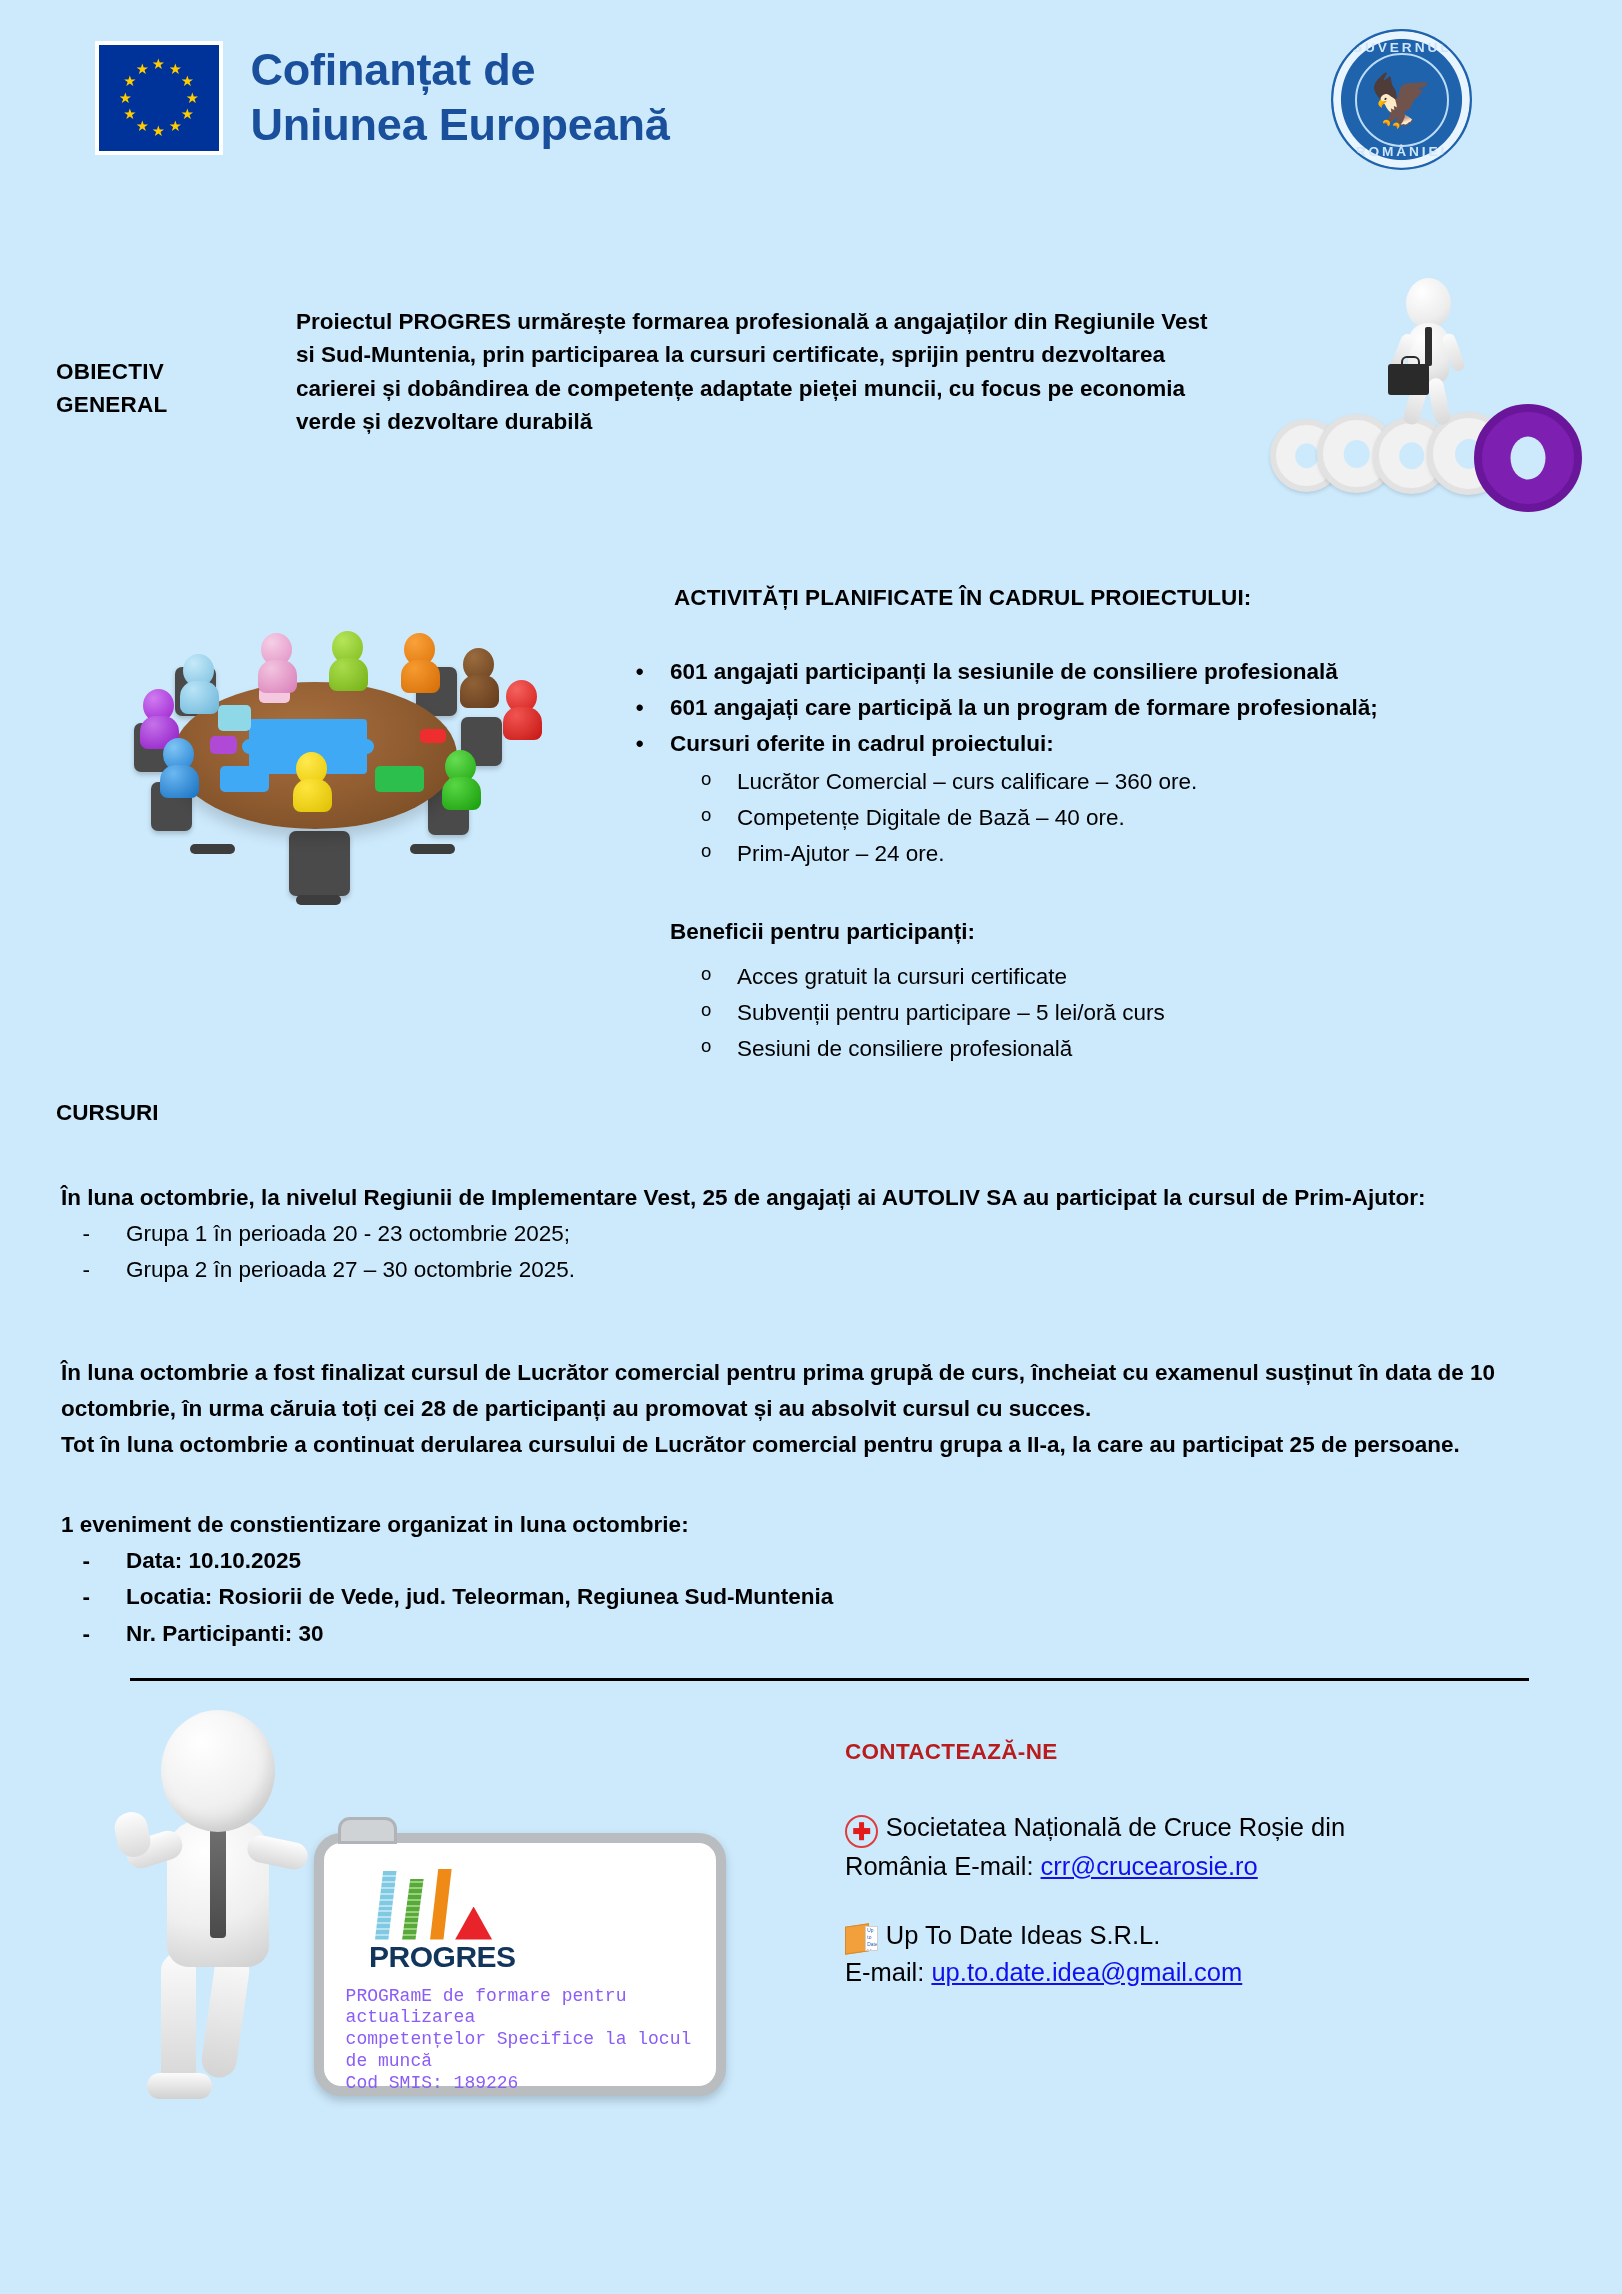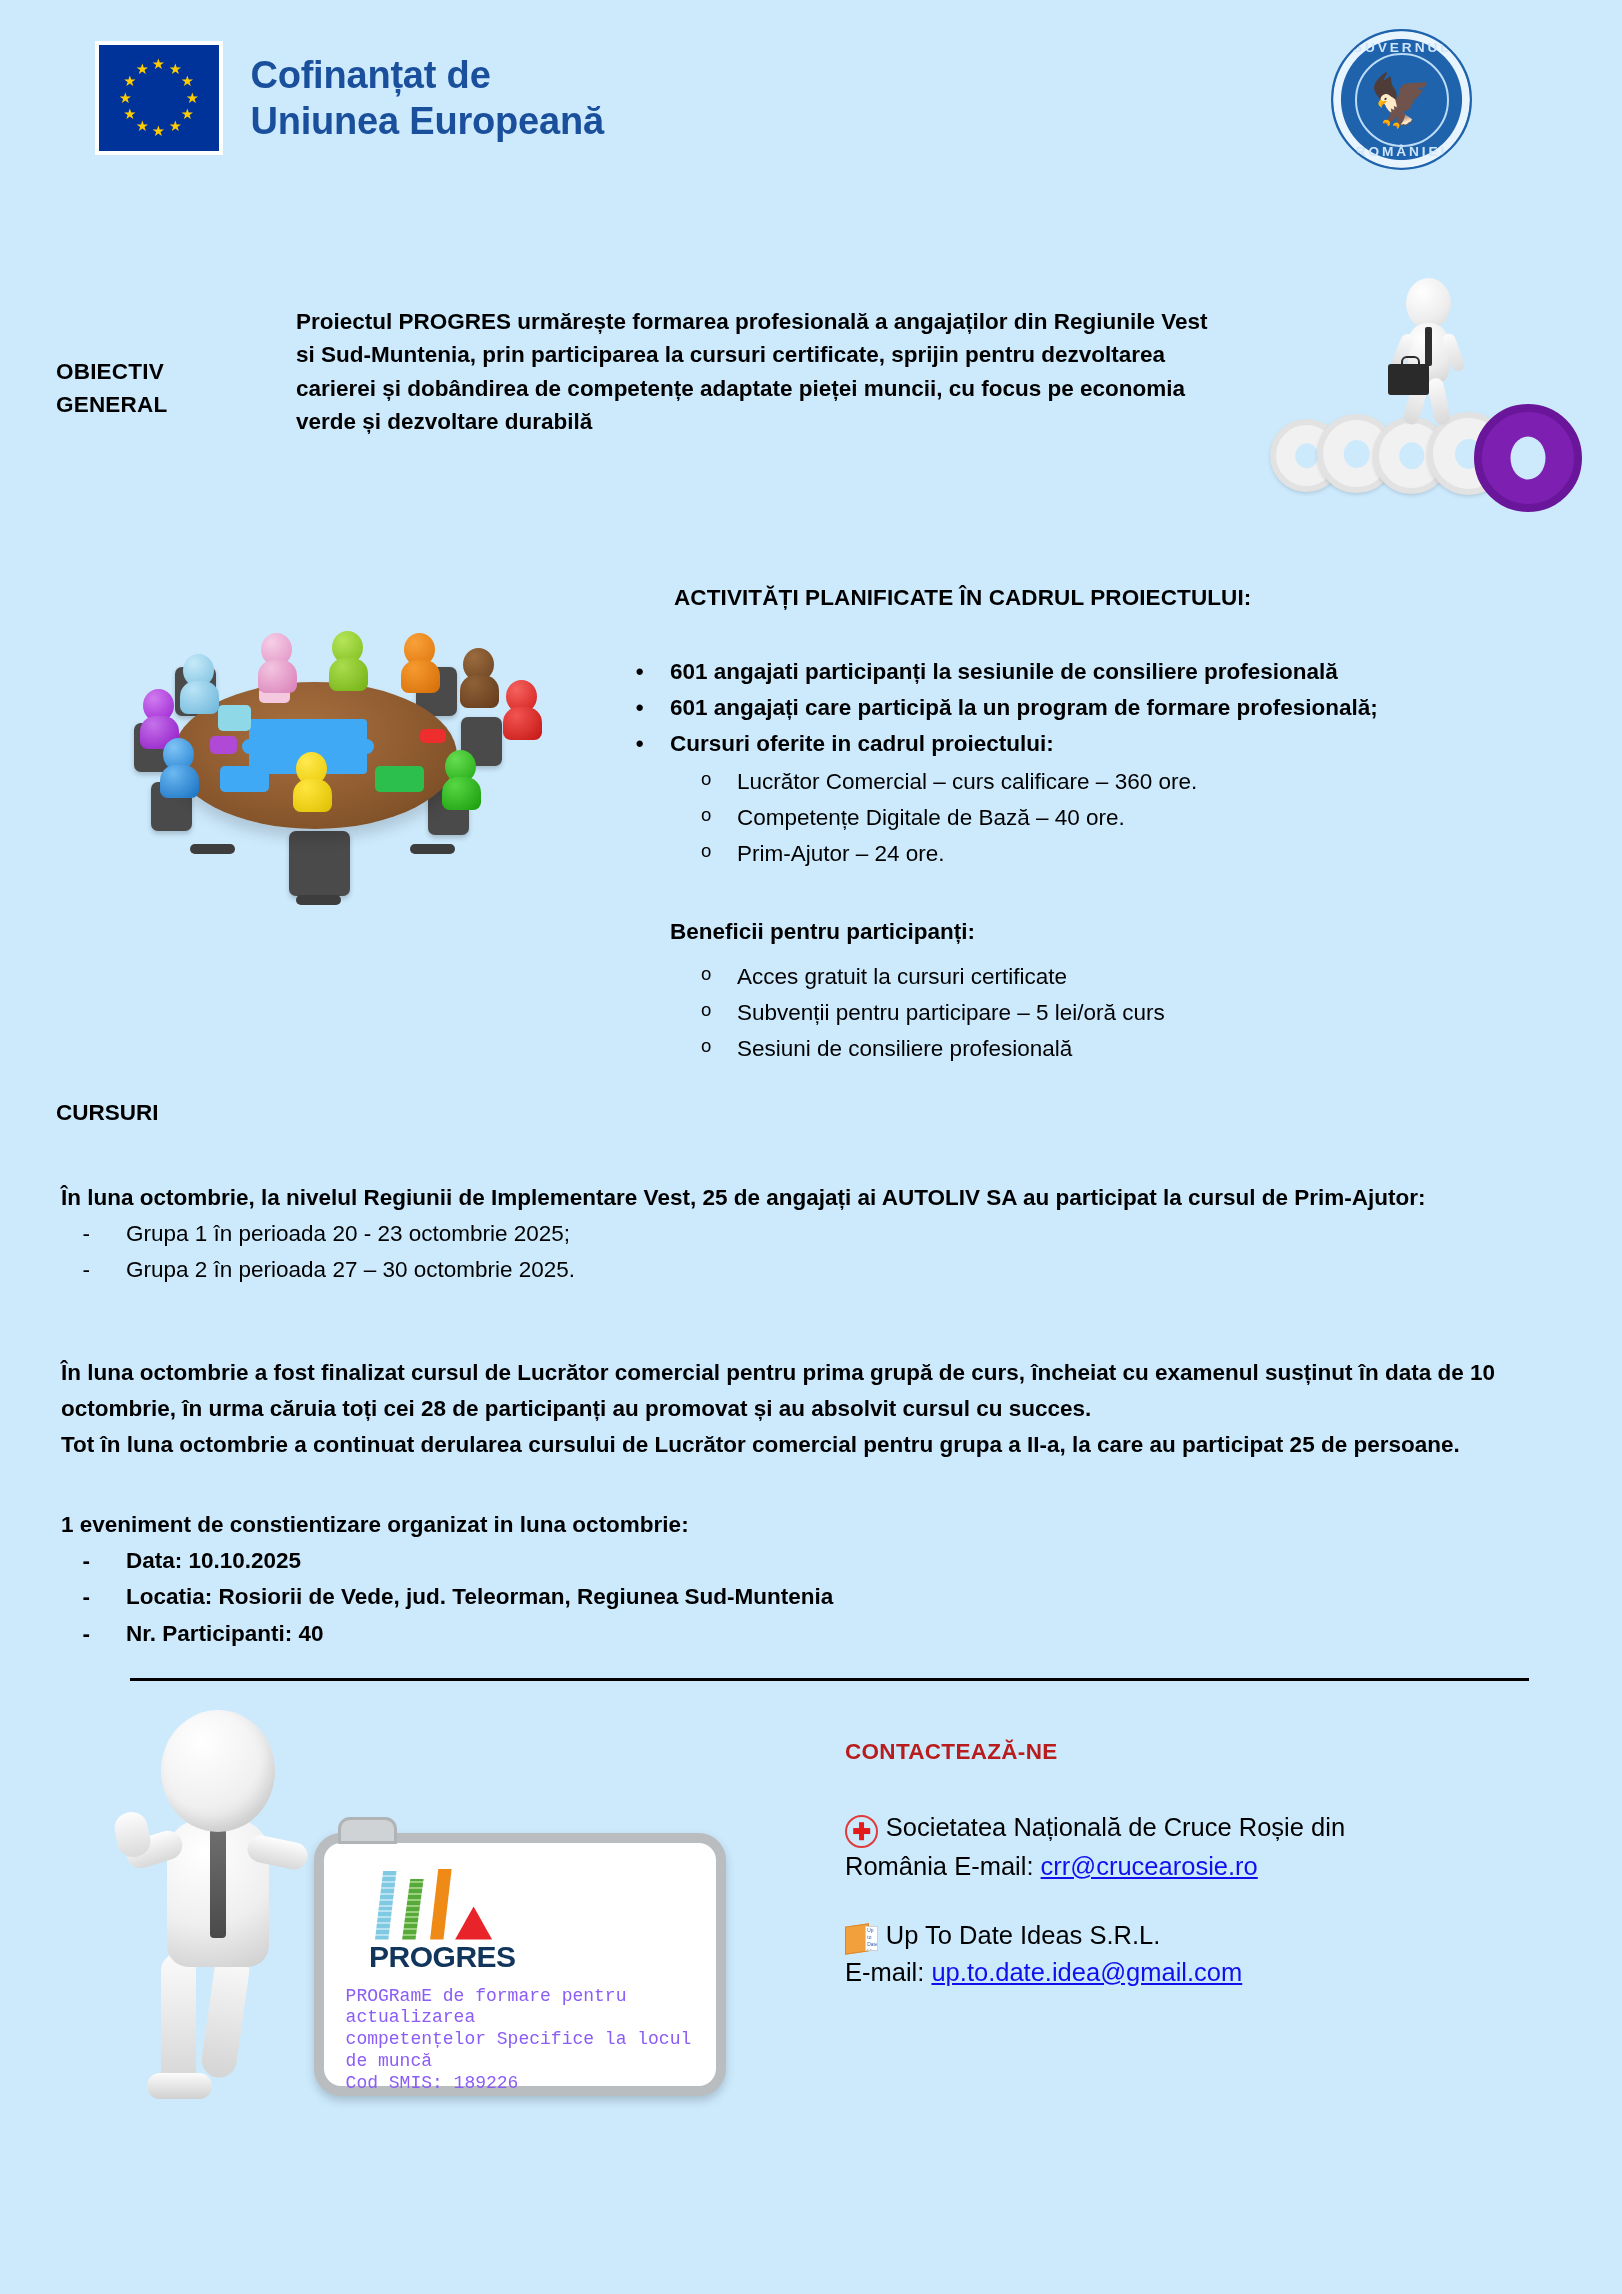--- a/index.html
+++ b/index.html
@@ -41,21 +41,21 @@
     position: absolute;
     color: #FFCC00;
     font-size: 14.7px;
     line-height: 14.7px;
     width: 14.7px;
     height: 14.7px;
     text-align: center;
   }
   .eu-title {
     font-weight: bold;
-    font-size: 38px;
+    font-size: 45px;
     line-height: 1.22;
     color: #1a4f9c;
     letter-spacing: -0.2px;
   }
   .ro-seal {
     position: absolute;
     left: 1331px;
     top: 29px;
     width: 137px;
     height: 137px;
@@ -795,21 +795,21 @@
     <div class="dash-line">
       <span class="dsh">-</span>
       <span>Data: 10.10.2025</span>
     </div>
     <div class="dash-line">
       <span class="dsh">-</span>
       <span>Locatia: Rosiorii de Vede, jud. Teleorman, Regiunea Sud-Muntenia</span>
     </div>
     <div class="dash-line">
       <span class="dsh">-</span>
-      <span>Nr. Participanti: 40</span>
+      <span>Nr. Participanti: 30</span>
     </div>
   </div>
 
   <div class="divider"></div>
 
   <div class="figure-sign">
     <div class="big-man">
       <div class="bm-leg-l"></div>
       <div class="bm-leg-r"></div>
       <div class="bm-foot"></div>

